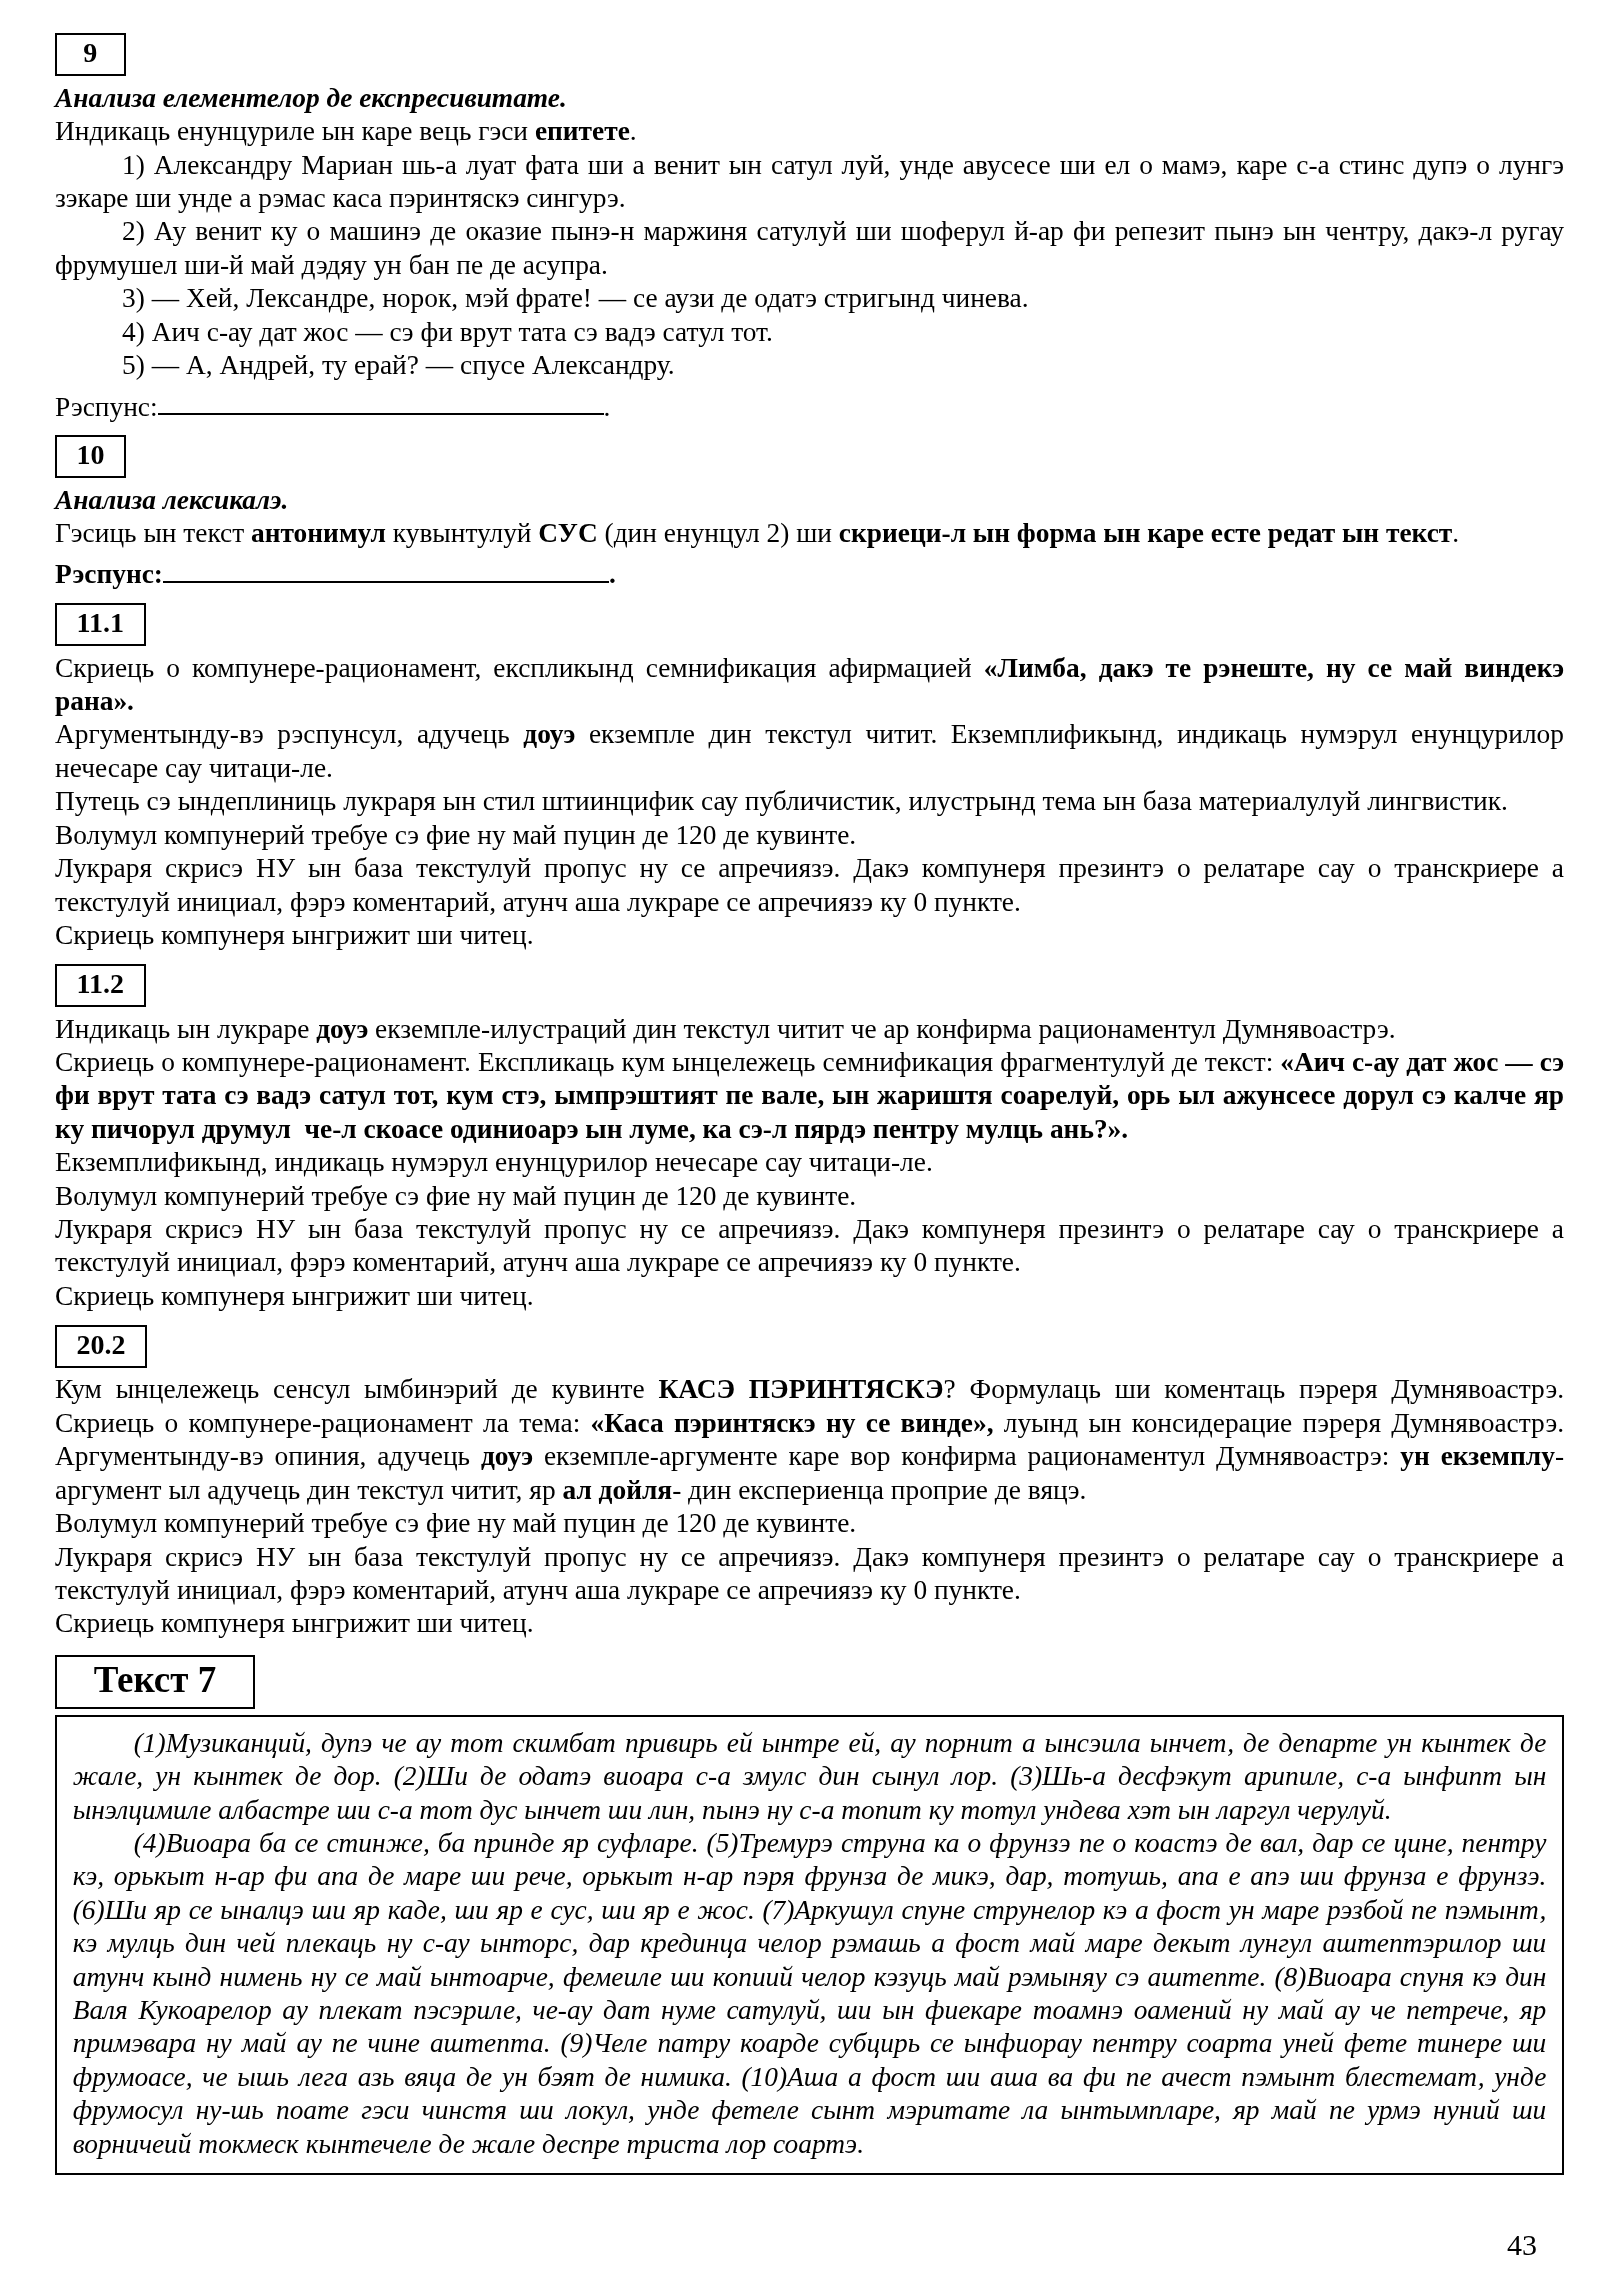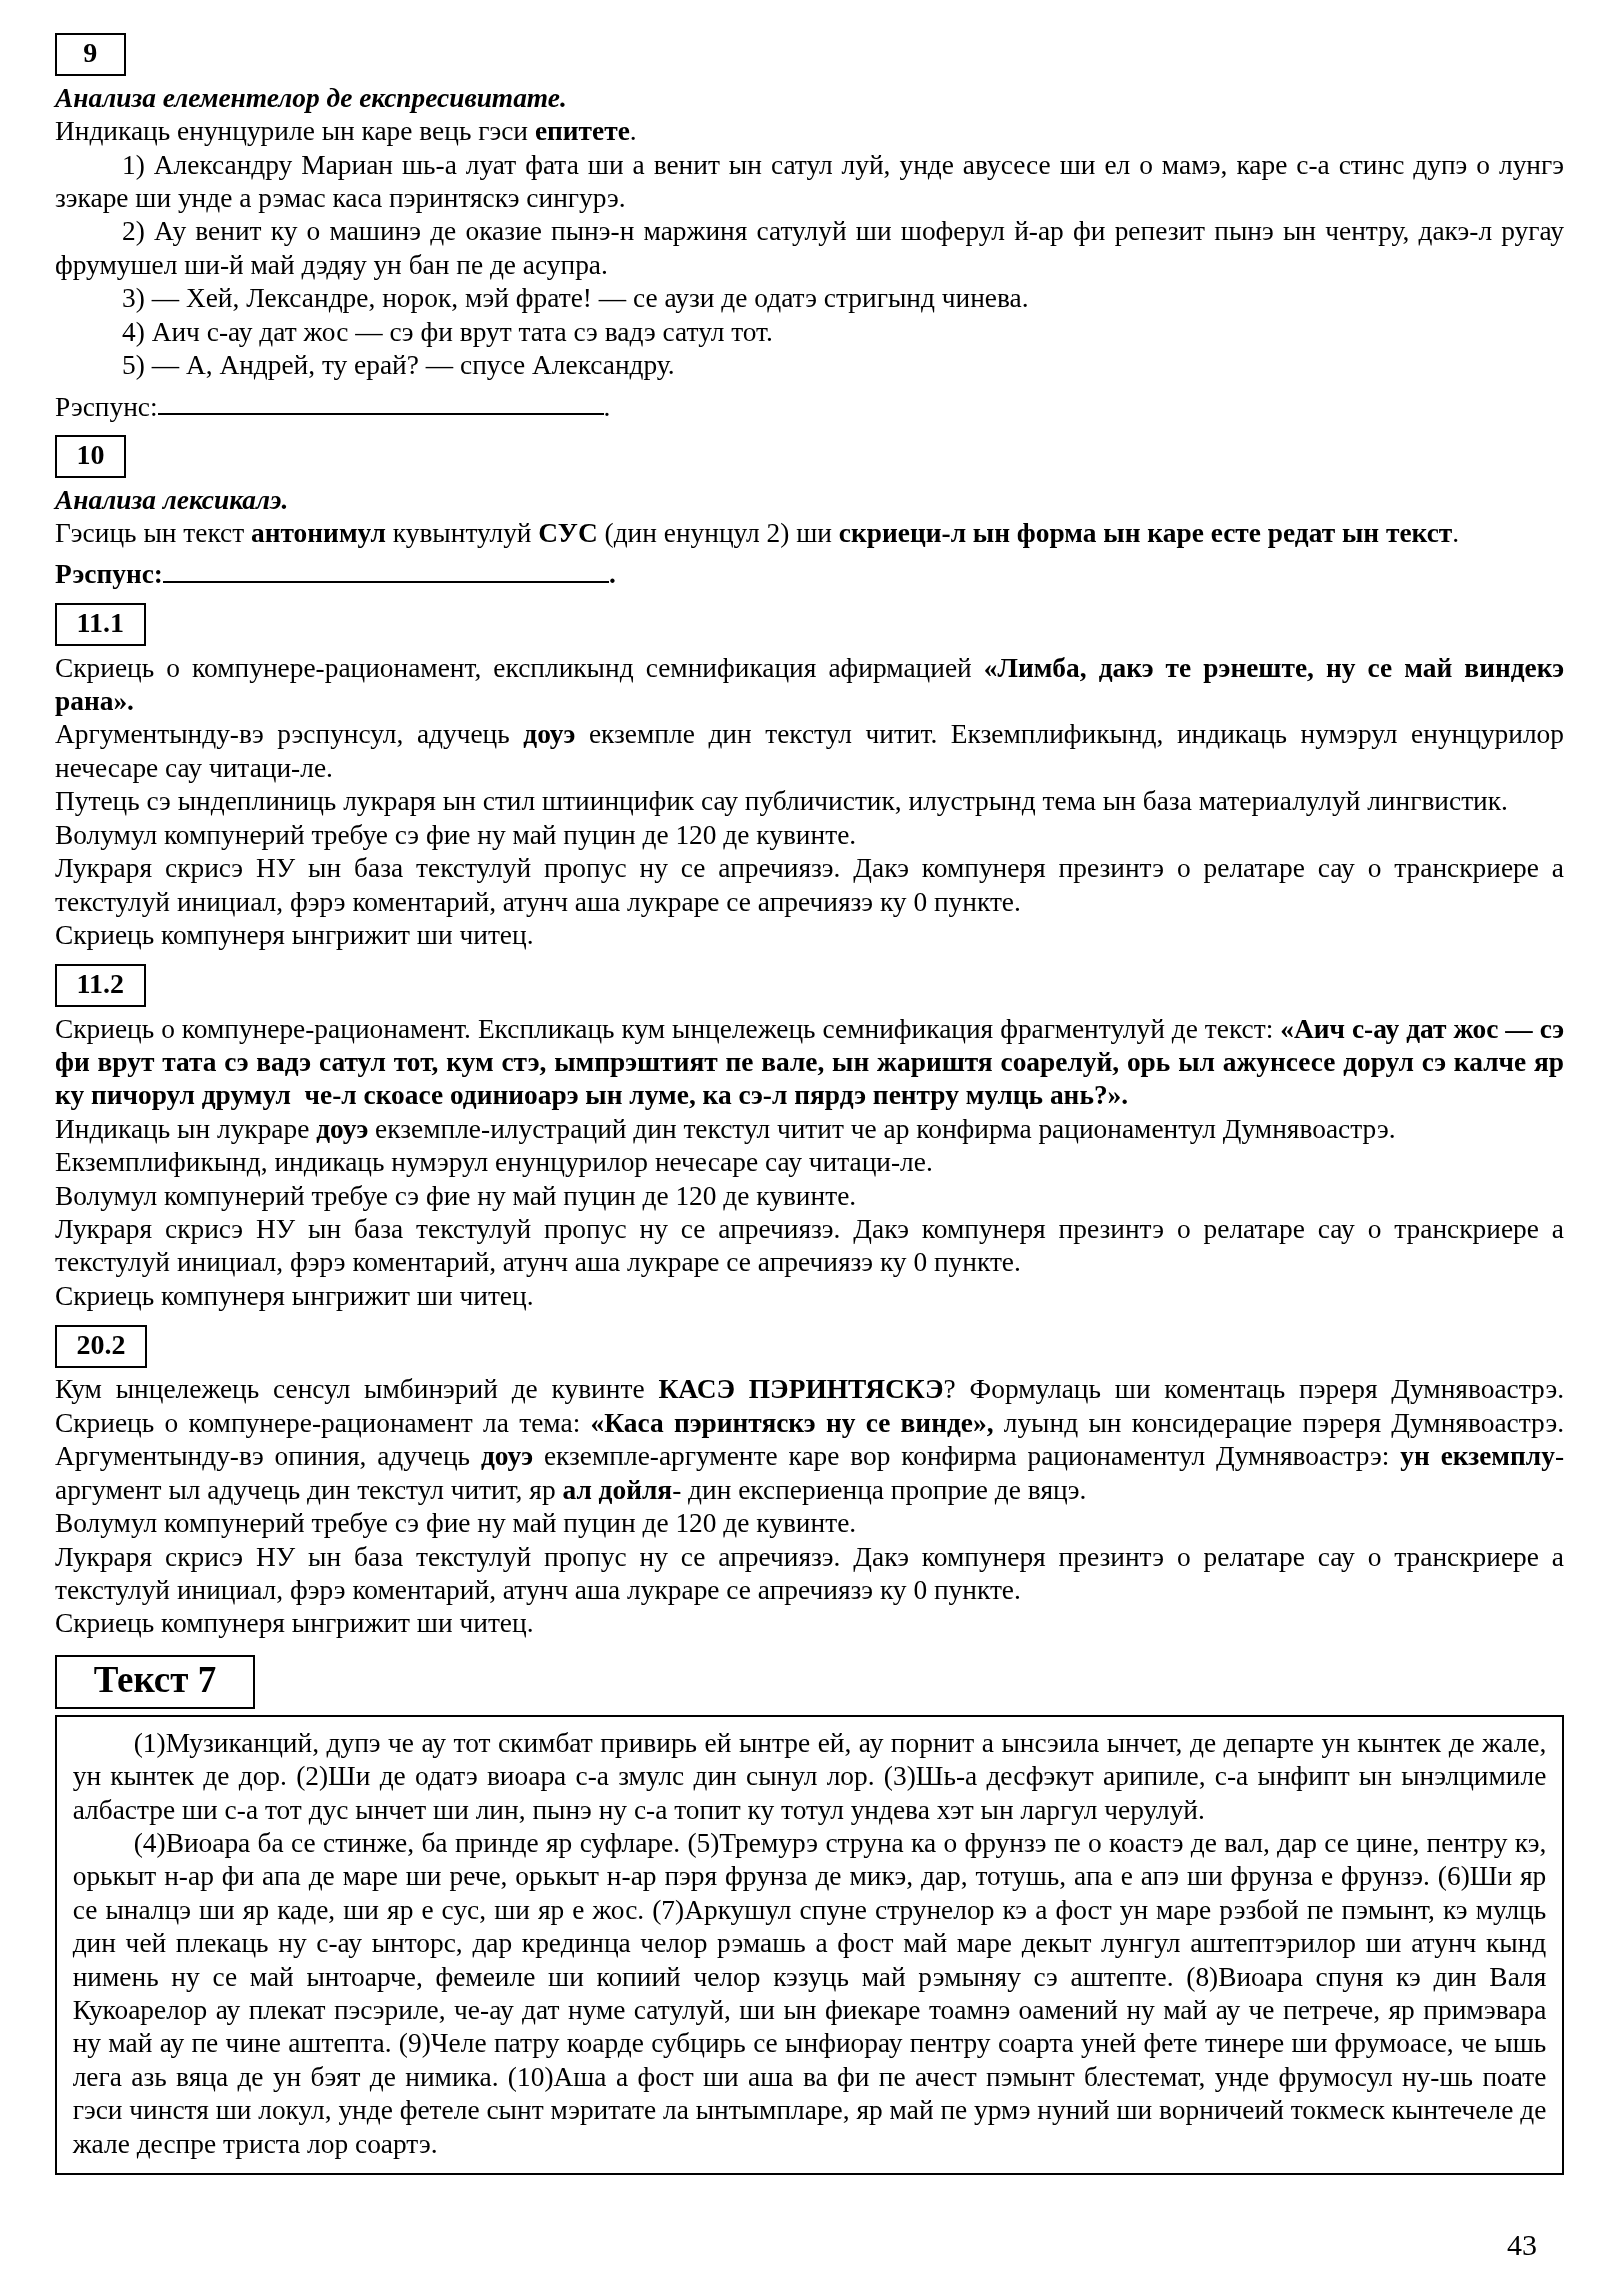--- a/index.html
+++ b/index.html
@@ -27,21 +27,21 @@
   .answer { text-align:left; margin-top:7px; }
   .answer .blank {
     display:inline-block; width:446px; height:23.5px;
     border-bottom:2px solid #000; vertical-align:baseline;
   }
   .answer-bold { font-weight:bold; }
   .section { margin-bottom:3.9px; }
   .reading-box {
     border:2.9px solid #000; padding:9.8px 15.7px 11.8px; margin-top:2px;
   }
-  .reading-box p { text-indent:61px; }
+  .reading-box p { text-indent:61px;font-style:italic; }
   .page-num {
     position:absolute; right:84px; bottom:31px; font-size:30px;
   }
   b { font-weight:bold; }
 </style>
 </head>
 <body>
 
 <div class="page">
 
@@ -70,22 +70,22 @@
     <p><span>Скриець о компунере-рационамент, експликынд семнификация афирмацией </span><b>«Лимба, дакэ те рэнеште, ну се май виндекэ рана».</b></p>
     <p><span>Аргументынду-вэ рэспунсул, адучець </span><b>доуэ</b><span> екземпле дин текстул читит. Екземплификынд, индикаць нумэрул енунцурилор нечесаре сау читаци-ле.</span></p>
     <p>Путець сэ ындеплиниць лукраря ын стил штиинцифик сау публичистик, илустрынд тема ын база материалулуй лингвистик.</p>
     <p>Волумул компунерий требуе сэ фие ну май пуцин де 120 де кувинте.</p>
     <p>Лукраря скрисэ НУ ын база текстулуй пропус ну се апречиязэ. Дакэ компунеря презинтэ о релатаре сау о транскриере а текстулуй инициал, фэрэ коментарий, атунч аша лукраре се апречиязэ ку 0 пункте.</p>
     <p>Скриець компунеря ынгрижит ши читец.</p>
   </div>
 
   <div class="section">
     <div class="task-box">11.2</div>
+    <p><span>Индикаць ын лукраре </span><b>доуэ</b><span> екземпле-илустраций дин текстул читит че ар конфирма рационаментул Думнявоастрэ.</span></p>
     <p><span>Скриець о компунере-рационамент. Експликаць кум ынцележець семнификация фрагментулуй де текст: </span><b>«Аич с-ау дат жос — сэ фи врут тата сэ вадэ сатул тот, кум стэ, ымпрэштият пе вале, ын жариштя соарелуй, орь ыл ажунсесе дорул сэ калче яр ку пичорул друмул &nbsp;че-л скоасе одиниоарэ ын луме, ка сэ-л пярдэ пентру мулць ань?».</b></p>
-    <p><span>Индикаць ын лукраре </span><b>доуэ</b><span> екземпле-илустраций дин текстул читит че ар конфирма рационаментул Думнявоастрэ.</span></p>
     <p>Екземплификынд, индикаць нумэрул енунцурилор нечесаре сау читаци-ле.</p>
     <p>Волумул компунерий требуе сэ фие ну май пуцин де 120 де кувинте.</p>
     <p>Лукраря скрисэ НУ ын база текстулуй пропус ну се апречиязэ. Дакэ компунеря презинтэ о релатаре сау о транскриере а текстулуй инициал, фэрэ коментарий, атунч аша лукраре се апречиязэ ку 0 пункте.</p>
     <p>Скриець компунеря ынгрижит ши читец.</p>
   </div>
 
   <div class="section">
     <div class="task-box">20.2</div>
     <p><span>Кум ынцележець сенсул ымбинэрий де кувинте </span><b>КАСЭ ПЭРИНТЯСКЭ</b><span>? Формулаць ши коментаць пэреря Думнявоастрэ. Скриець о компунере-рационамент ла тема: </span><b>«Каса пэринтяскэ ну се винде»,</b><span> луынд ын консидерацие пэреря Думнявоастрэ. Аргументынду-вэ опиния, адучець </span><b>доуэ</b><span> екземпле-аргументе каре вор конфирма рационаментул Думнявоастрэ: </span><b>ун екземплу</b><span>-аргумент ыл адучець дин текстул читит, яр </span><b>ал дойля</b><span>- дин експериенца проприе де вяцэ.</span></p>
     <p>Волумул компунерий требуе сэ фие ну май пуцин де 120 де кувинте.</p>

